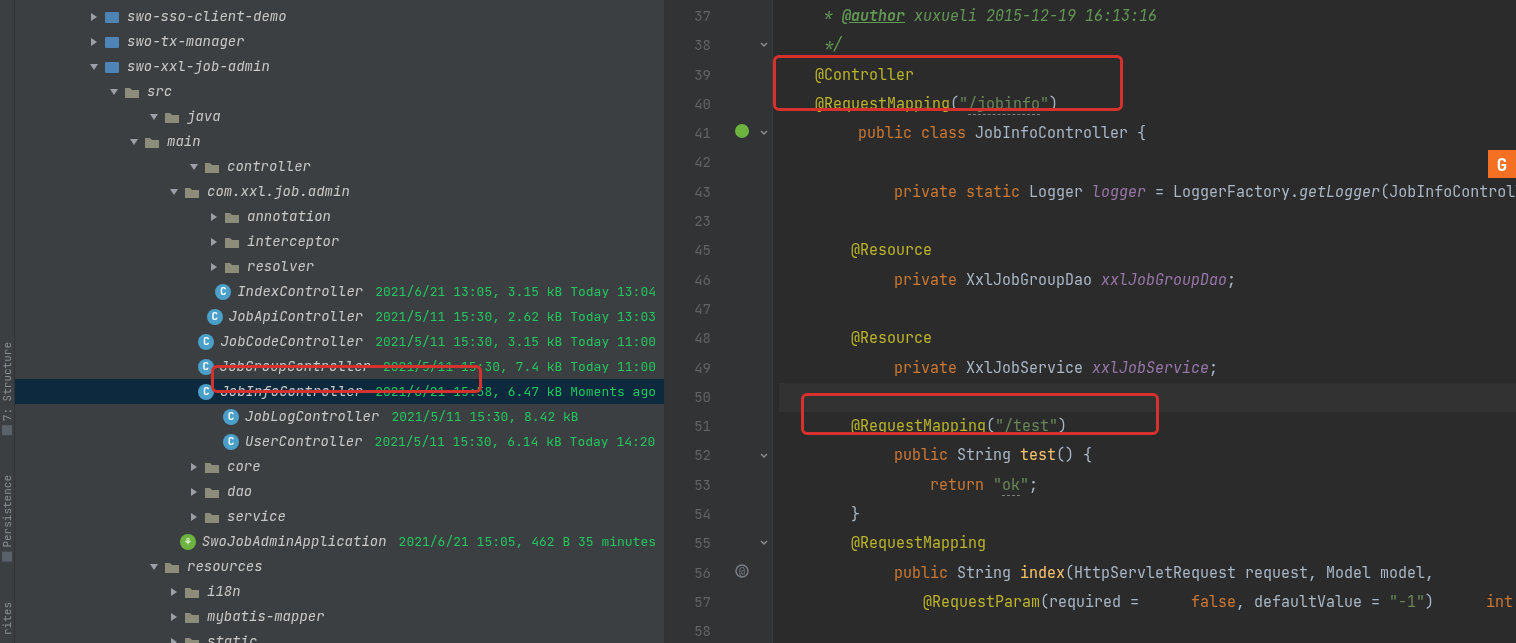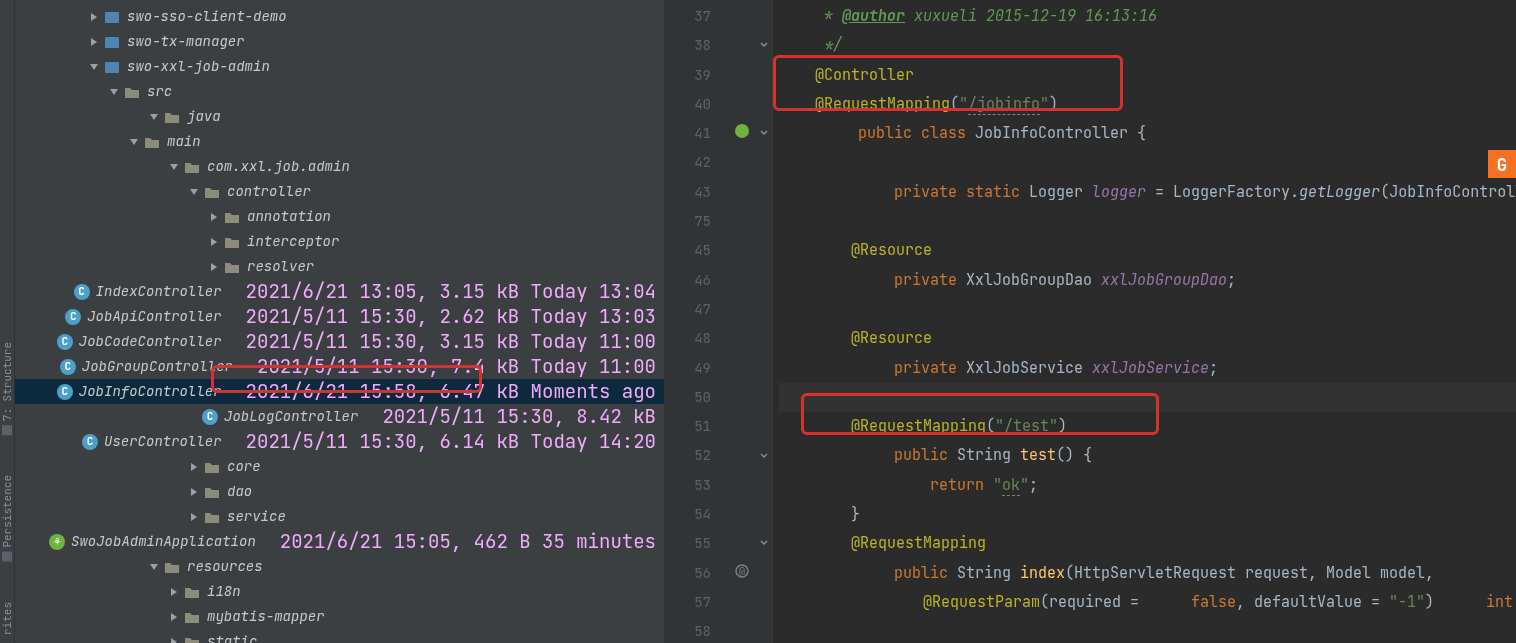--- a/index.html
+++ b/index.html
@@ -88,21 +88,21 @@
     width:16px;height:16px;border-radius:8px;background:#4aa0c9;color:#fff;
     font-size:11px;font-weight:bold;display:inline-flex;align-items:center;justify-content:center;
     margin-right:6px; flex:0 0 16px;
   }
   .icon.spring {
     width:16px;height:16px;border-radius:8px;background:#6db33f;color:#fff;
     font-size:11px;font-weight:bold;display:inline-flex;align-items:center;justify-content:center;
     margin-right:6px; flex:0 0 16px;
   }
   .tree-label { color:#c8c8c8;font-style:italic; }
-  .tree-meta { color:#f0abfc; margin-left:24px; font-size: 19px;}
+  .tree-meta { color:#22c55e; margin-left:12px; font-size: 13px;}
   .highlight-box {
     position:absolute;
     border: 3px solid #d7312e;
     border-radius: 6px;
     pointer-events:none;
   }
   
   .editor {
     flex:1;
     display:flex;
@@ -297,46 +297,46 @@
             </svg>
           </span>
           <span class="icon folder">
             <svg width="16" height="14" viewBox="0 0 16 14">
               <path d="M1 3h5l2 2h7v8H1z"></path>
             </svg>
           </span>
           <span class="tree-label">main</span>
         </div>
         <div class="tree-row">
+          <span class="indent" style="width: 170px;"></span>
+          <span class="chev">
+            <svg viewBox="0 0 10 10">
+              <polygon class="tri" points="1,2 9,2 5,8"></polygon>
+            </svg>
+          </span>
+          <span class="icon folder">
+            <svg width="16" height="14" viewBox="0 0 16 14">
+              <path d="M1 3h5l2 2h7v8H1z"></path>
+            </svg>
+          </span>
+          <span class="tree-label">controller</span>
+        </div>
+        <div class="tree-row">
           <span class="indent" style="width: 150px;"></span>
           <span class="chev">
             <svg viewBox="0 0 10 10">
               <polygon class="tri" points="1,2 9,2 5,8"></polygon>
             </svg>
           </span>
           <span class="icon folder">
             <svg width="16" height="14" viewBox="0 0 16 14">
               <path d="M1 3h5l2 2h7v8H1z"></path>
             </svg>
           </span>
           <span class="tree-label">com.xxl.job.admin</span>
-        </div>
-        <div class="tree-row">
-          <span class="indent" style="width: 170px;"></span>
-          <span class="chev">
-            <svg viewBox="0 0 10 10">
-              <polygon class="tri" points="1,2 9,2 5,8"></polygon>
-            </svg>
-          </span>
-          <span class="icon folder">
-            <svg width="16" height="14" viewBox="0 0 16 14">
-              <path d="M1 3h5l2 2h7v8H1z"></path>
-            </svg>
-          </span>
-          <span class="tree-label">controller</span>
         </div>
         <div class="tree-row">
           <span class="indent" style="width: 190px;"></span>
           <span class="chev">
             <svg viewBox="0 0 10 10">
               <polygon class="tri" points="2,1 8,5 2,9"></polygon>
             </svg>
           </span>
           <span class="icon folder">
             <svg width="16" height="14" viewBox="0 0 16 14">
@@ -533,21 +533,21 @@
 
   <div class="editor">
     <div class="gutter" id="gutter">
         <div class="ln">37</div>
         <div class="ln">38</div>
         <div class="ln">39</div>
         <div class="ln">40</div>
         <div class="ln">41</div>
         <div class="ln">42</div>
         <div class="ln">43</div>
-        <div class="ln">75</div>
+        <div class="ln">23</div>
         <div class="ln">45</div>
         <div class="ln">46</div>
         <div class="ln">47</div>
         <div class="ln">48</div>
         <div class="ln">49</div>
         <div class="ln">50</div>
         <div class="ln">51</div>
         <div class="ln">52</div>
         <div class="ln">53</div>
         <div class="ln">54</div>

